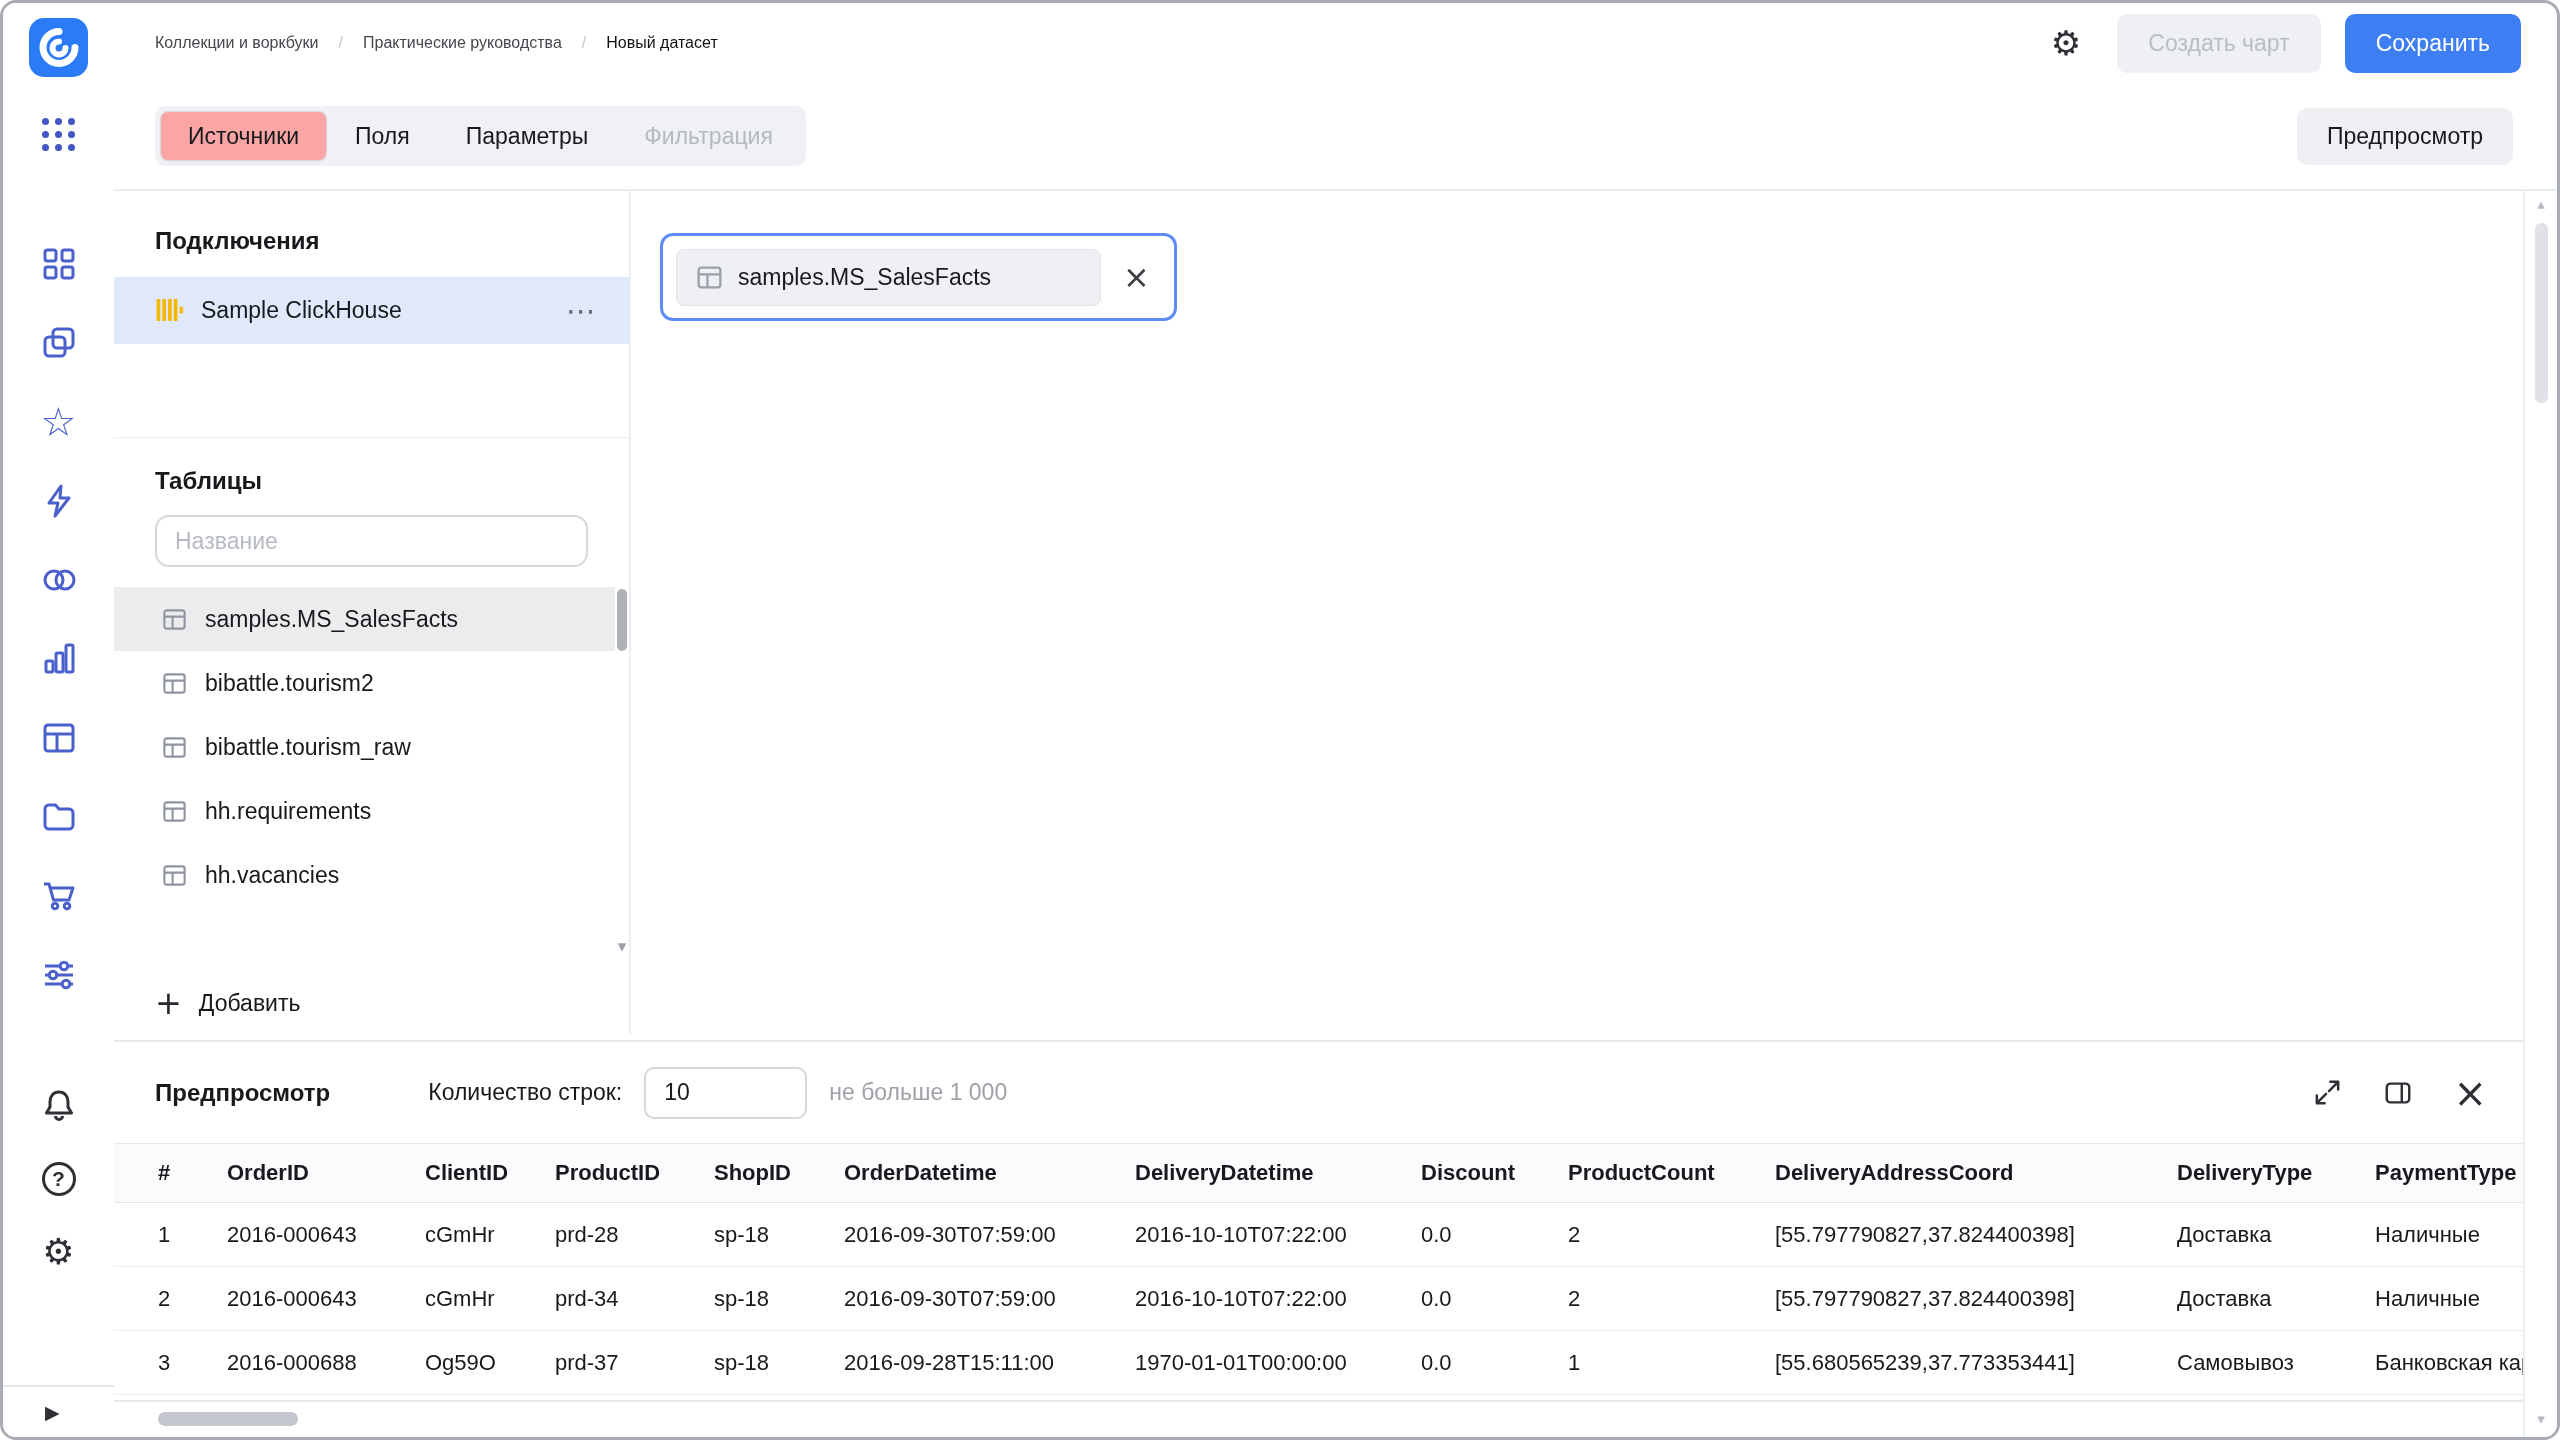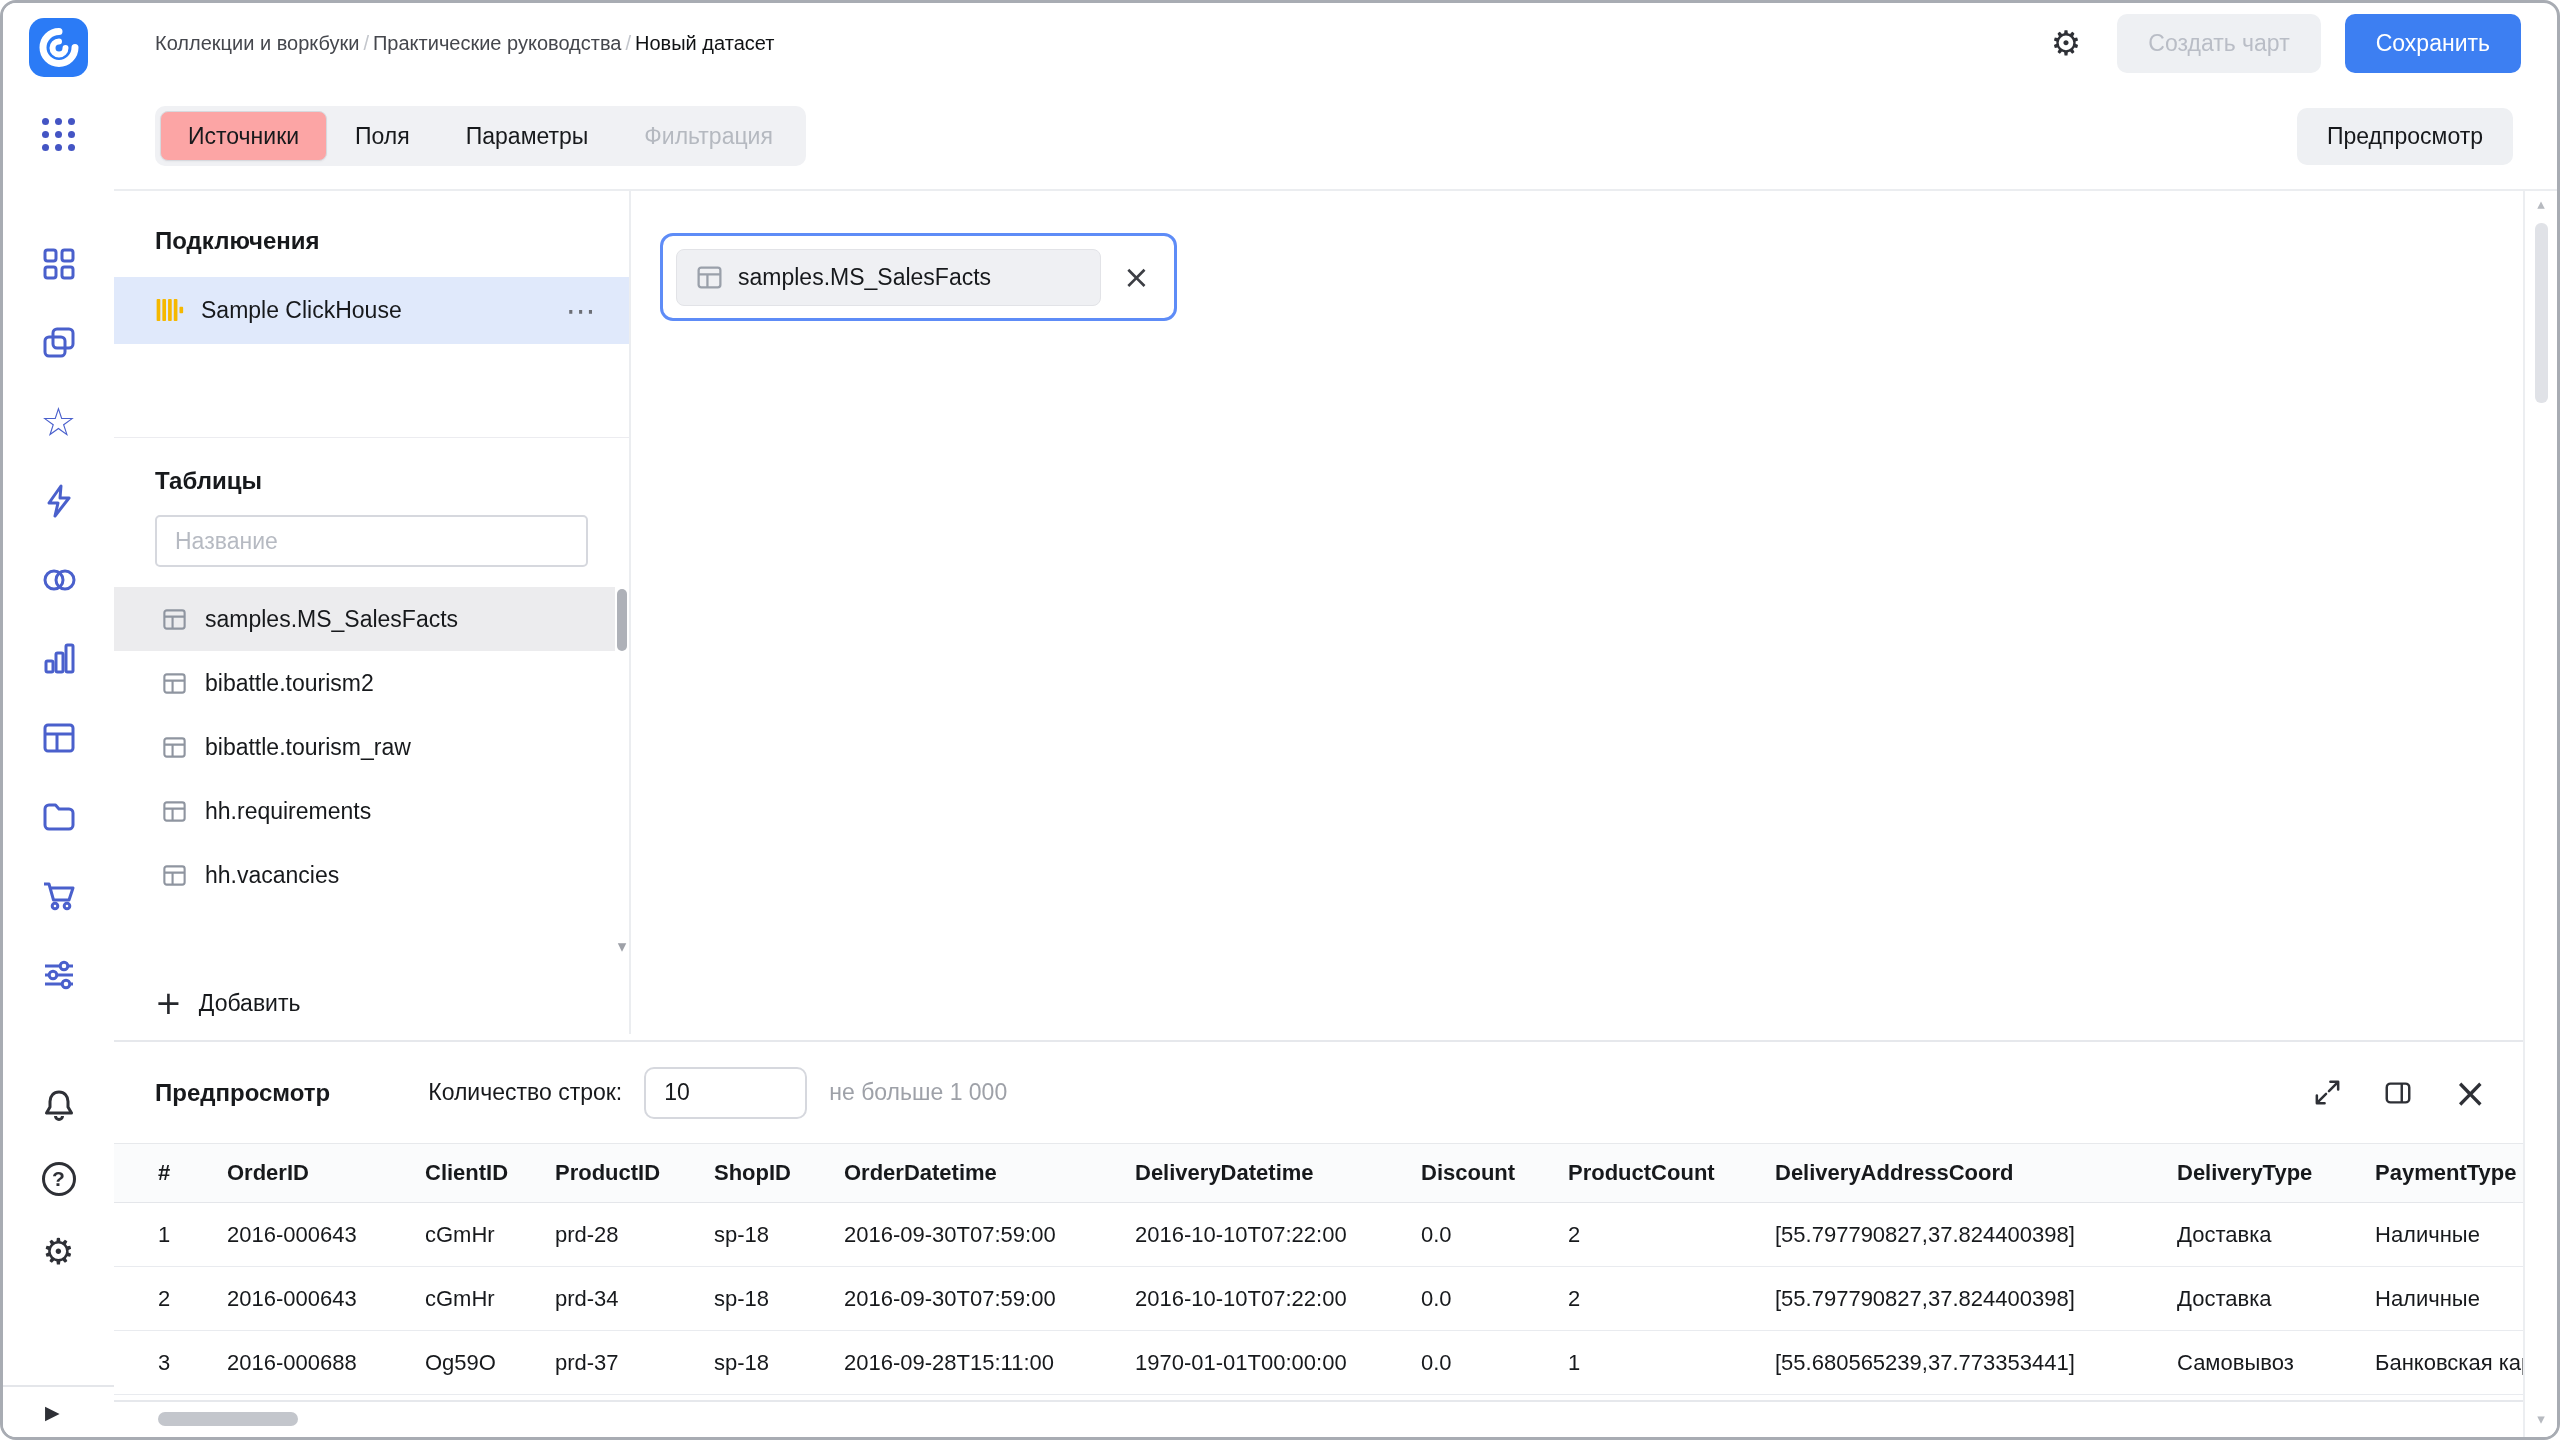--- a/index.html
+++ b/index.html
@@ -19,21 +19,21 @@
   .icon-btn{width:38px;height:38px;display:flex;align-items:center;justify-content:center;color:#4a60cc;cursor:pointer}
   .star-glyph{font-size:40px;color:#4a60cc}
   .side-bottom{position:absolute;top:1083px;left:0;width:111px;display:flex;flex-direction:column;align-items:center;gap:38px;color:#2e3036}
   .help-circle{width:34px;height:34px;border:3px solid #2e3036;border-radius:50%;display:flex;align-items:center;justify-content:center;font-size:21px;font-weight:700;color:#2e3036}
   .gear-glyph{font-size:36px;color:#2e3036}
   .side-footer{position:absolute;left:0;bottom:0;width:111px;height:52px;border-top:2px solid #e4e6ea;display:flex;align-items:center;padding-left:42px;cursor:pointer}
   .play-glyph{font-size:19px;color:#2e3036}
 
   
   .topbar{position:absolute;left:111px;top:0;right:0;height:80px;display:flex;align-items:center;padding:0 36px 0 41px}
-  .breadcrumb{display:flex;align-items:center;gap:4px;font-size:20px;white-space:nowrap}
+  .breadcrumb{display:flex;align-items:center;gap:20px;font-size:16px;white-space:nowrap}
   .crumb-link{color:#45474d;cursor:pointer}
   .crumb-sep{color:#c3c6cc}
   .crumb-current{color:#101214;font-weight:500}
   .topbar-right{margin-left:auto;display:flex;align-items:center;gap:24px}
   .gear-btn{font-size:34px;color:#2e3036;cursor:pointer;margin-right:12px}
   .btn{height:59px;border-radius:10px;font-size:23px;display:inline-flex;align-items:center;padding:0 31px;border:none;white-space:nowrap;font-family:inherit}
   .btn-disabled{background:#eef0f3;color:#b9bdc6}
   .btn-primary{background:#3d7ff2;color:#fff;cursor:pointer}
 
   
@@ -47,21 +47,21 @@
 
   
   .panel{position:absolute;left:111px;top:188px;width:515px;bottom:403px;background:#fff}
   .panel-title{position:absolute;left:41px;font-size:24px;font-weight:600}
   .t-connections{top:36px}
   .t-tables{top:276px}
   .conn-row{position:absolute;left:0;right:0;top:86px;height:67px;background:#e0e9fb;display:flex;align-items:center;gap:15px;padding:0 33px 0 41px;cursor:pointer}
   .conn-name{font-size:23px}
   .conn-more{margin-left:auto;font-size:30px;color:#6b6e75;cursor:pointer}
   .panel-divider{position:absolute;left:0;right:0;top:246px;height:1px;background:#ececf0}
-  .search-input{position:absolute;left:41px;top:324px;width:433px;height:52px;border:2px solid #d6d8de;border-radius:5px;font-size:23px;padding:0 18px;color:#17191c;font-family:inherit;outline:none}
+  .search-input{position:absolute;left:41px;top:324px;width:433px;height:52px;border:2px solid #d6d8de;border-radius:14px;font-size:23px;padding:0 18px;color:#17191c;font-family:inherit;outline:none}
   .search-input::placeholder{color:#b6bac2}
   .table-list{position:absolute;left:0;right:14px;top:396px}
   .table-item{height:64px;display:flex;align-items:center;gap:17px;padding-left:47px;font-size:23px;cursor:pointer;white-space:nowrap}
   .table-item.selected{background:#ececee}
   .list-scrollbar{position:absolute;right:0;top:398px;width:14px;height:366px}
   .list-scrollbar .thumb{position:absolute;top:0;left:2px;width:10px;height:62px;background:#aeb1b8;border-radius:5px;cursor:pointer}
   .list-caret{position:absolute;bottom:0;left:0;width:14px;text-align:center;font-size:17px;color:#9ea1a8;cursor:pointer}
   .add-table{position:absolute;left:41px;top:796px;display:flex;align-items:center;gap:17px;font-size:23px;cursor:pointer}
   .add-plus{font-size:32px;color:#26282d;line-height:1}
   .vdivider{position:absolute;left:626px;top:188px;bottom:403px;width:2px;background:#ebedf0}

